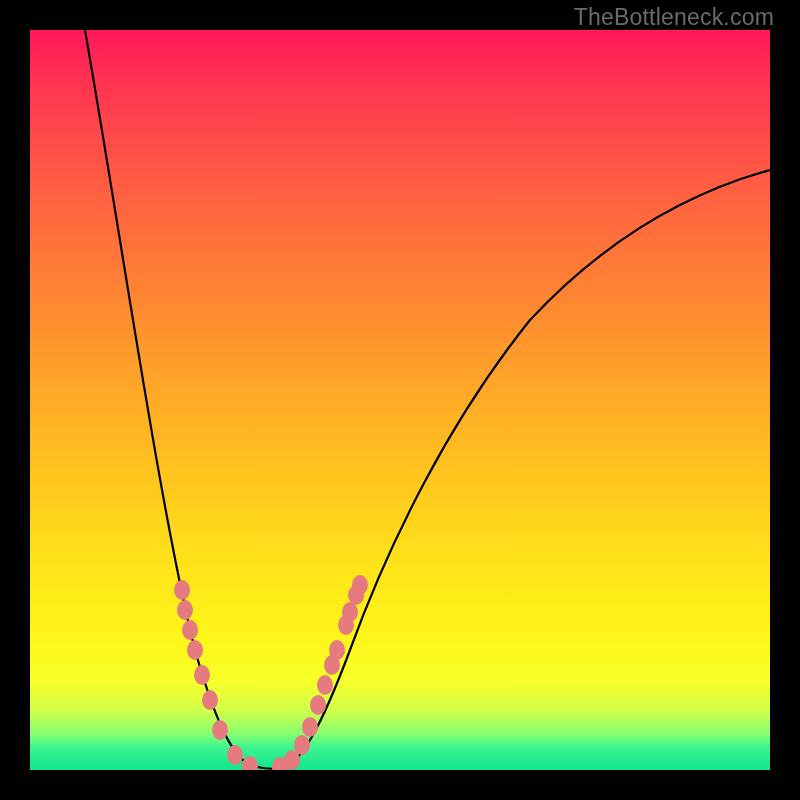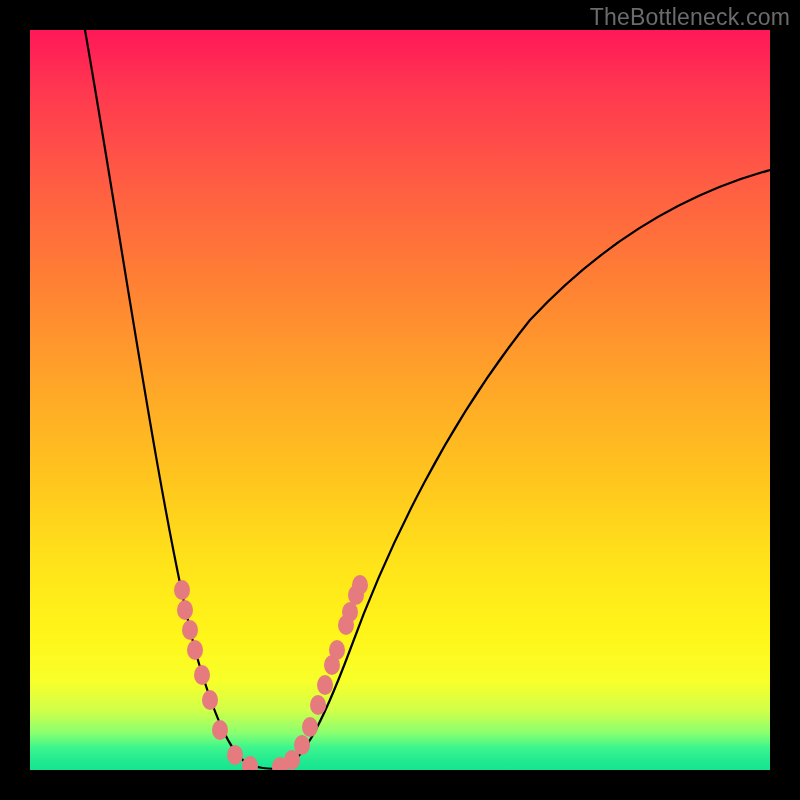--- a/index.html
+++ b/index.html
@@ -56,21 +56,21 @@
     stroke-width: 2.2;
     stroke-linecap: round;
   }
   .scatter-dot {
     fill: #e57b7e;
     stroke: none;
   }
   .watermark {
     position: absolute;
     top: 4px;
-    right: 10px;
+    right: 26px;
     color: #6b6b6b;
     font-size: 23px;
     font-weight: 500;
     letter-spacing: 0.2px;
     user-select: none;
   }
 </style>
 </head>
 <body>
 

